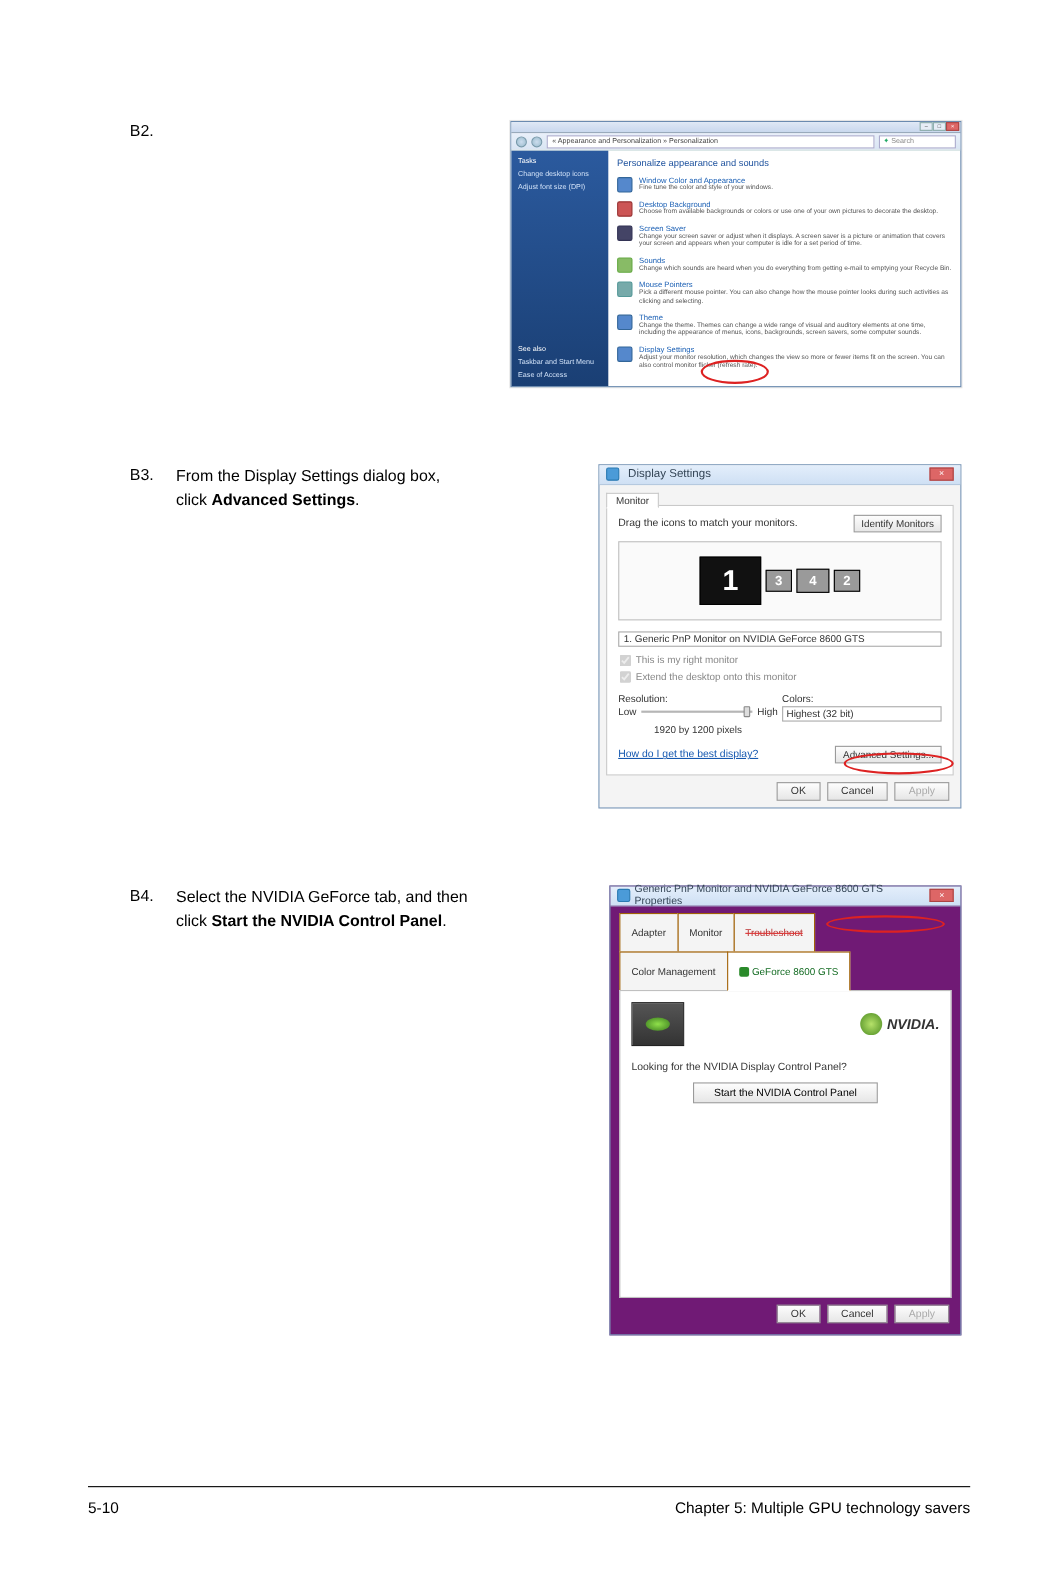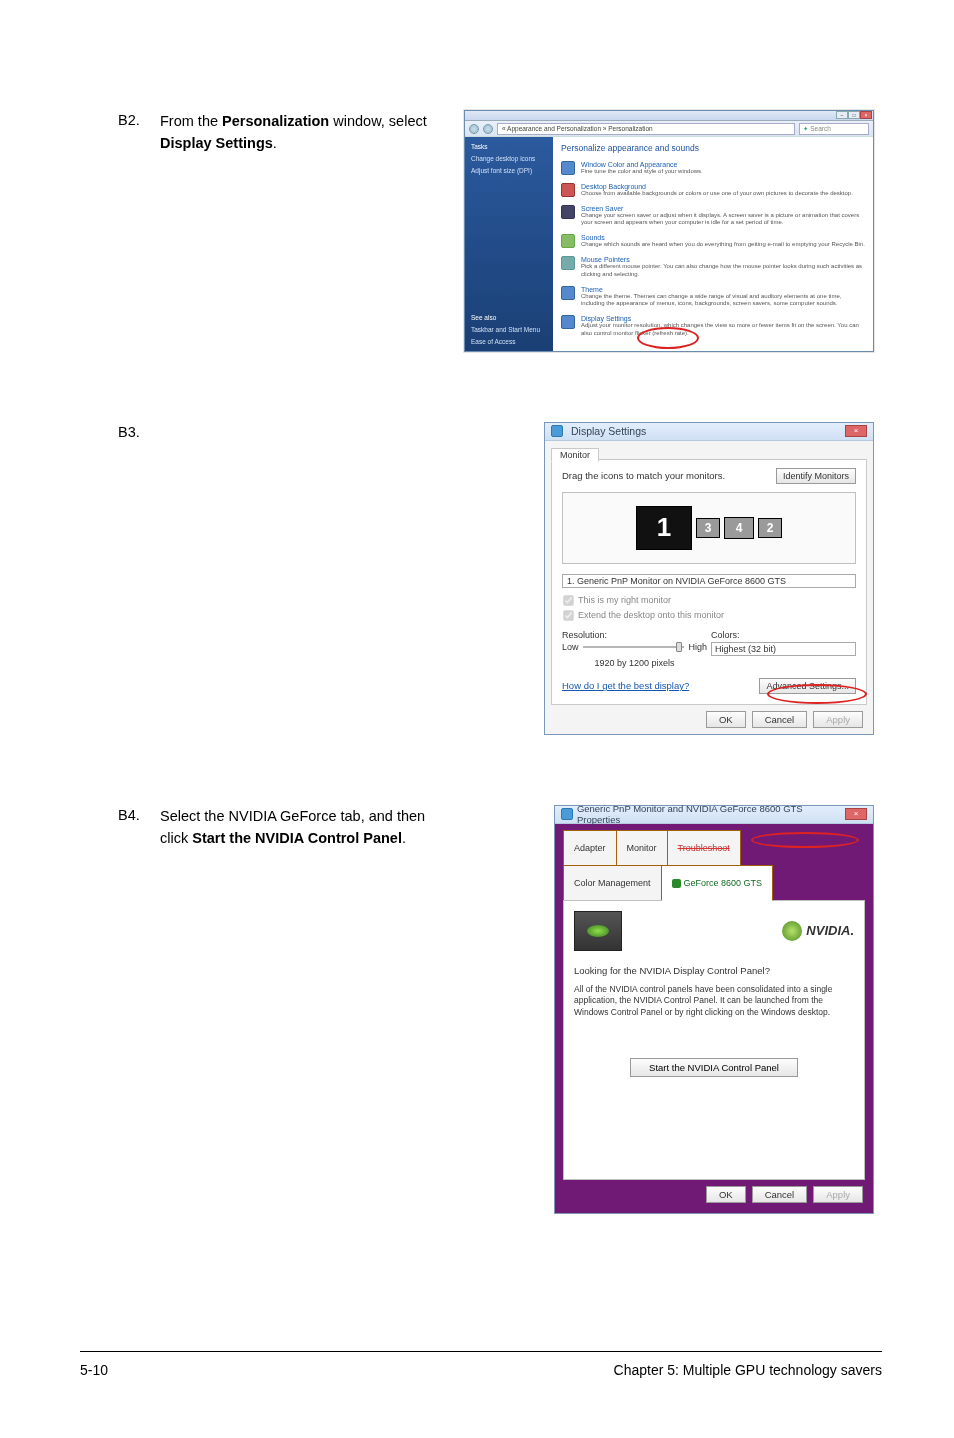--- a/index.html
+++ b/index.html
@@ -212,23 +212,20 @@
     font-size:14px;
   }
 </style>
 </head>
 <body>
 
 <div class="page">
 
 <div class="step-row">
   <div class="step-num">B2.</div>
-  <div class="step-text">
-    <span>From the </span><b>Personalization</b><span> window, select </span><b>Display Settings</b><span>.</span>
-  </div>
   <div class="figure">
     <div class="pers-win">
       <div class="pers-titlebar">
         <div class="winbtns">
           <span>–</span>
           <span>□</span>
           <span class="close">×</span>
         </div>
       </div>
       <div class="pers-addr">
@@ -305,20 +302,23 @@
               </div>
         </div>
       </div>
       <div class="red-circle"></div>
     </div>
   </div>
 </div>
 
 <div class="step-row">
   <div class="step-num">B3.</div>
+  <div class="step-text">
+    <span>From the Display Settings dialog box, click </span><b>Advanced Settings</b><span>.</span>
+  </div>
   <div class="figure">
     <div class="disp-win">
       <div class="disp-title">
         <div class="tleft">
               <div class="winico"></div>
               <span>Display Settings</span>
             </div>
         <div class="close">×</div>
       </div>
       <div style="height:14px;"></div>
@@ -401,21 +401,20 @@
           <div class="nv-logos">
             <div class="nv-chip">
                   <div class="eye"></div>
                 </div>
             <div class="nv-logo">
                   <div class="sw"></div>
                   <i style="font-style:italic;">NVIDIA.</i>
                 </div>
           </div>
           <div class="nv-q">Looking for the NVIDIA Display Control Panel?</div>
-          <div class="nv-p">All of the NVIDIA control panels have been consolidated into a single application, the NVIDIA Control Panel. It can be launched from the Windows Control Panel or by right clicking on the Windows desktop.</div>
           <button class="nv-startbtn">Start the NVIDIA Control Panel</button>
         </div>
         <div class="dlg-btns" style="padding-right:2px;">
           <button>OK</button>
           <button>Cancel</button>
           <button class="disabled">Apply</button>
         </div>
       </div>
     </div>
   </div>

